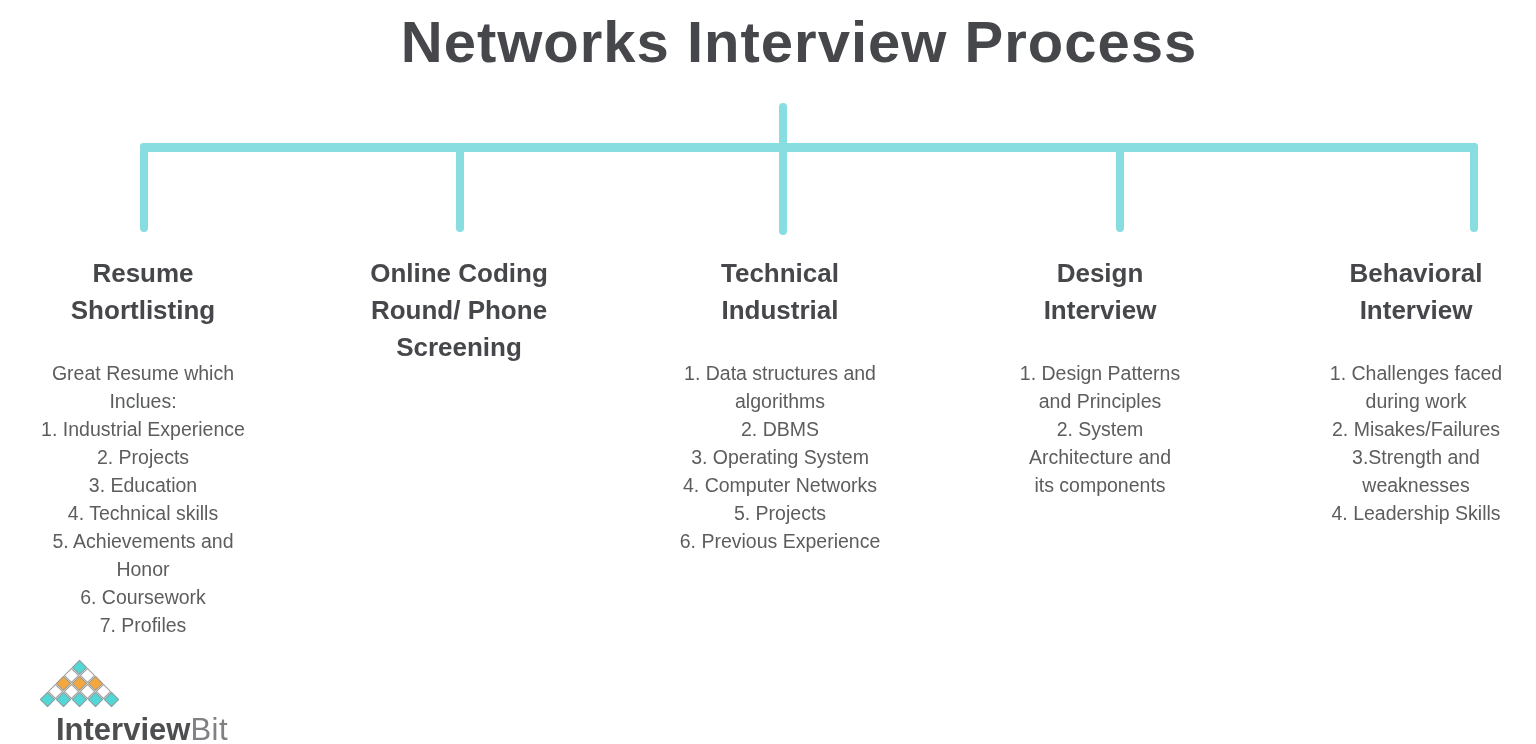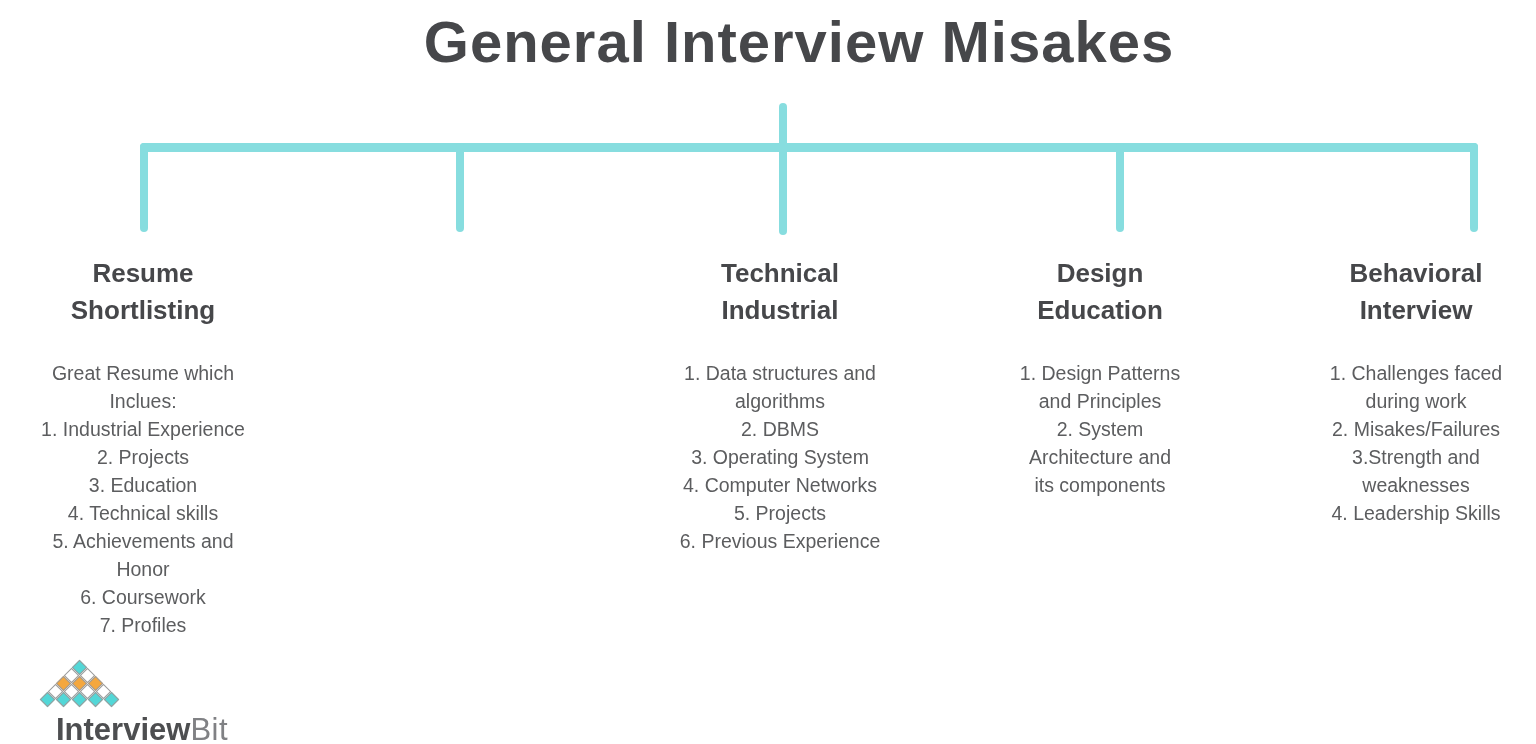--- a/index.html
+++ b/index.html
@@ -56,21 +56,21 @@
   .diamond.white{background:#ffffff;}
   .logo-text{margin-left:16px;font-size:31px;white-space:nowrap;}
   .logo-text .bold{font-weight:700;color:var(--logo-text-dark);}
   .logo-text .light{font-weight:400;color:var(--logo-text-light);letter-spacing:0.5px;}
 </style>
 </head>
 <body>
 
 <div class="stage">
 
-  <h1 class="diagram-title">General Interview Misakes</h1>
+  <h1 class="diagram-title">Networks Interview Process</h1>
 
   <div class="line stem"></div>
   <div class="line hbar"></div>
   <div class="line drop drop1"></div>
   <div class="line drop drop2"></div>
   <div class="line drop drop4"></div>
   <div class="line drop drop5"></div>
 
   <div class="col col1">
     <div class="col-heading">Resume
@@ -81,37 +81,40 @@
 2. Projects
 3. Education
 4. Technical skills
 5. Achievements and
 Honor
 6. Coursework
 7. Profiles</div>
   </div>
 
   <div class="col col2">
+    <div class="col-heading">Online Coding
+Round/ Phone
+Screening</div>
   </div>
 
   <div class="col col3">
     <div class="col-heading">Technical
 Industrial</div>
     <div class="col-body">1. Data structures and
 algorithms
 2. DBMS
 3. Operating System
 4. Computer Networks
 5. Projects
 6. Previous Experience</div>
   </div>
 
   <div class="col col4">
     <div class="col-heading">Design
-Education</div>
+Interview</div>
     <div class="col-body">1. Design Patterns
 and Principles
 2. System
 Architecture and
 its components</div>
   </div>
 
   <div class="col col5">
     <div class="col-heading">Behavioral
 Interview</div>

